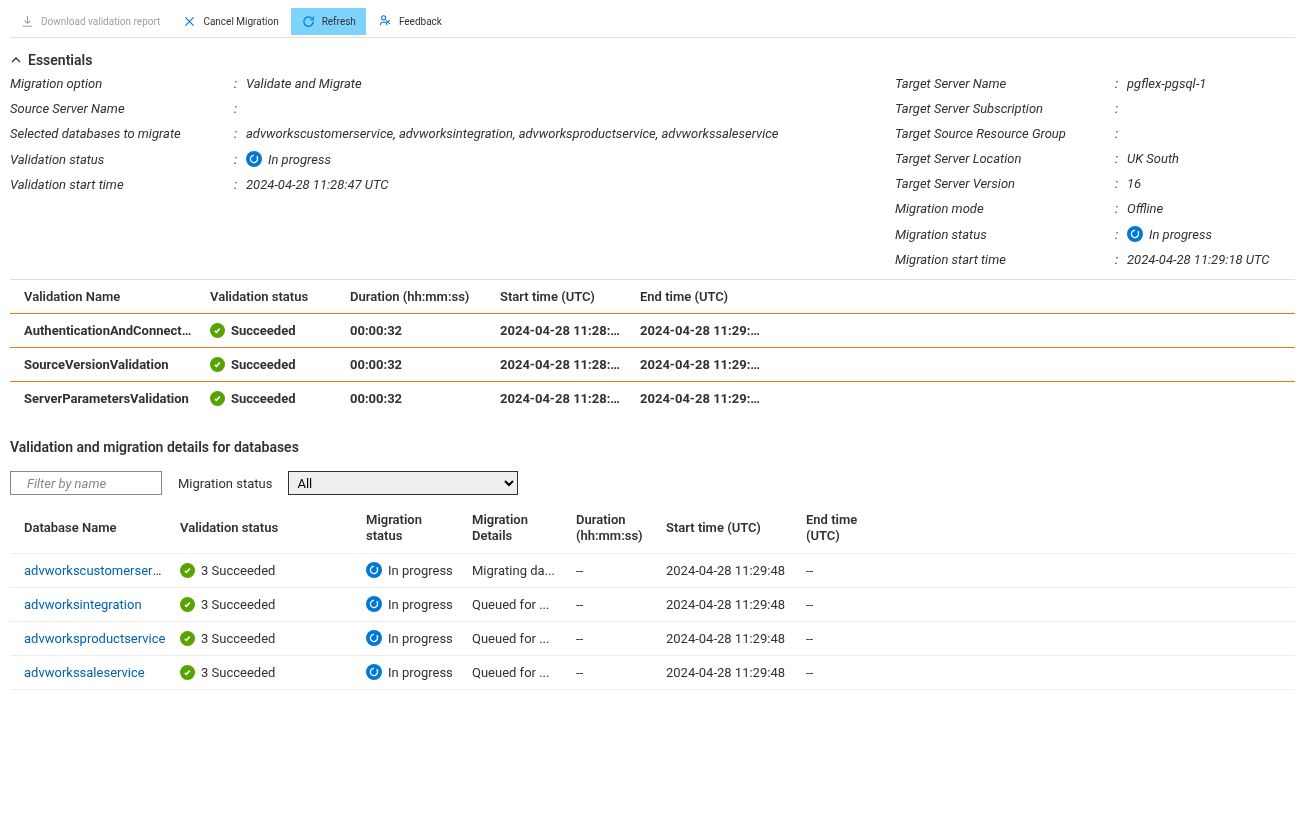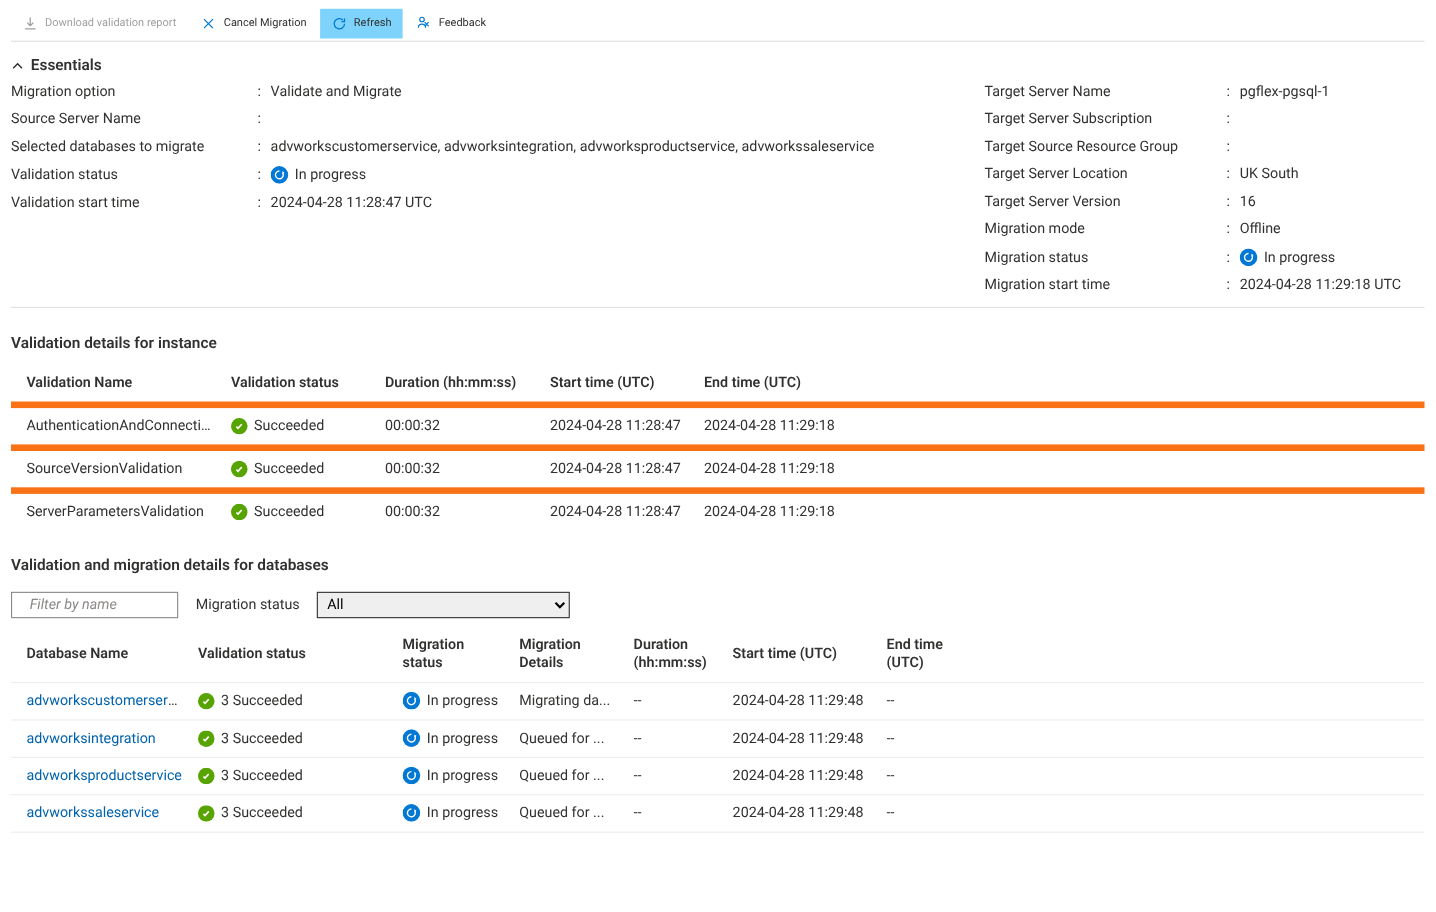--- a/index.html
+++ b/index.html
@@ -43,21 +43,21 @@
   .essentials { padding: 14px 0 12px 0; border-bottom: 1px solid #e1dfdd; }
   .essentials-header {
     display: flex; align-items: center; gap: 6px;
     font-weight: 600; font-size: 14px; cursor: pointer; user-select: none;
     padding-bottom: 8px;
   }
   .essentials-body { display: flex; gap: 32px; }
   .ess-col { display: flex; flex-direction: column; gap: 10px; }
   .ess-col.left { flex: 1 1 66%; }
   .ess-col.right { flex: 0 0 400px; }
-  .ess-row { display: flex; align-items: center; }
+  .ess-row { display: flex; align-items: center; font-style: italic; }
   .ess-label { width: 224px; color: #323130; }
   .ess-sep { width: 12px; text-align: left; color: #323130; }
   .ess-value { flex: 1; min-width: 0; white-space: nowrap; overflow: hidden; text-overflow: ellipsis; display: flex; align-items: center; gap: 6px; }
   .ess-col.right .ess-label { width: 220px; }
 
   .status-icon-inprogress {
     width: 16px; height: 16px; border-radius: 50%;
     background: #0078d4; display: inline-flex; align-items:center; justify-content:center;
     flex-shrink: 0;
   }
@@ -69,21 +69,21 @@
   }
   .status-icon-success svg { width: 9px; height:9px; }
 
   
   .section-title { font-weight: 600; font-size: 14px; margin: 24px 0 12px 0; }
 
   
   .instance-table { width: 100%; }
   .instance-table .tr { display: flex; align-items: center; padding: 9px 0; }
   .instance-table .thead .tr { font-weight: 600; border: none; }
-  .instance-table .tbody .tr { border-top: 6px solid #f97316; }
+  .instance-table .tbody .tr { border-top: 1px solid #f97316; font-weight: bold; }
   .instance-table .td { padding-right: 16px; overflow: hidden; text-overflow: ellipsis; white-space: nowrap; }
   .instance-table .c-name { flex: 0 0 200px; padding-left: 14px; }
   .instance-table .c-status { flex: 0 0 140px; display: flex; align-items:center; gap:6px; }
   .instance-table .c-dur { flex: 0 0 150px; }
   .instance-table .c-start { flex: 0 0 140px; }
   .instance-table .c-end { flex: 0 0 140px; }
 
   
   .filter-row { display: flex; align-items: center; gap: 16px; margin: 16px 0 8px 0; }
   .filter-input {
@@ -247,21 +247,20 @@
         </div>
         <div class="ess-row">
           <div class="ess-label">Migration start time</div>
           <div class="ess-sep">:</div>
           <div class="ess-value">2024-04-28 11:29:18 UTC</div>
         </div>
       </div>
     </div>
   </div>
 
-  <div class="section-title">Validation details for instance</div>
   <div class="instance-table">
     <div class="thead">
       <div class="tr">
         <div class="td c-name">Validation Name</div>
         <div class="td c-status">Validation status</div>
         <div class="td c-dur">Duration (hh:mm:ss)</div>
         <div class="td c-start">Start time (UTC)</div>
         <div class="td c-end">End time (UTC)</div>
       </div>
     </div>

